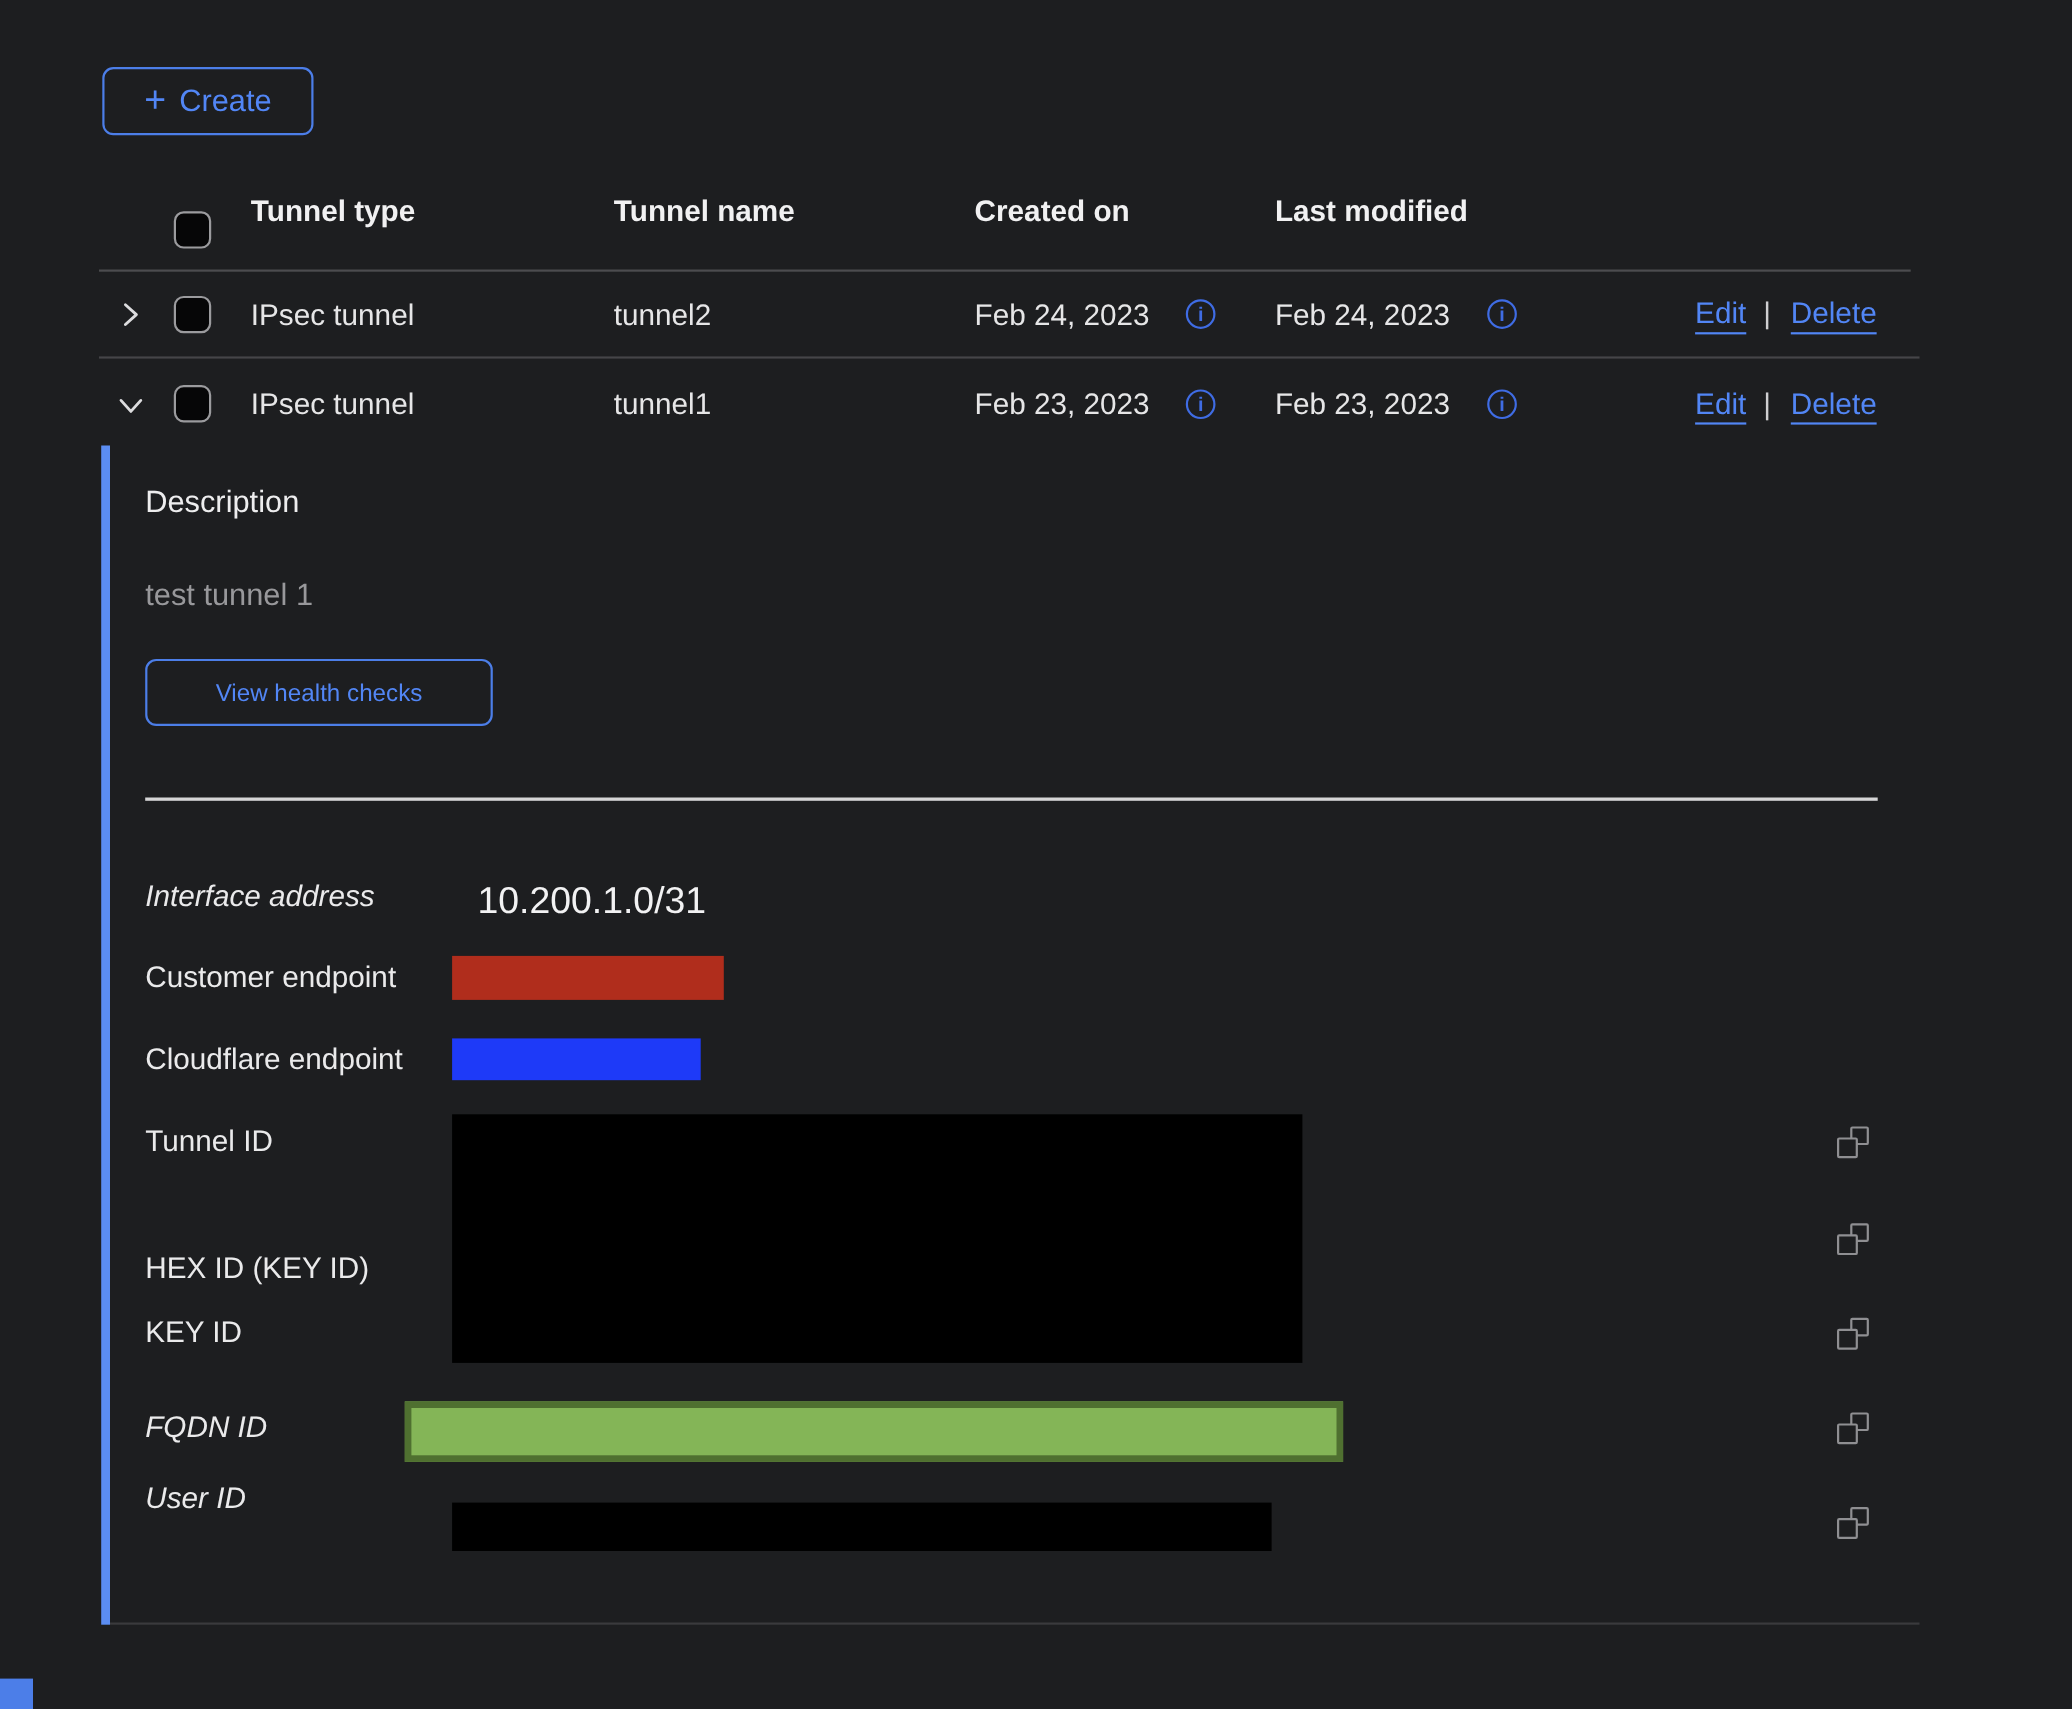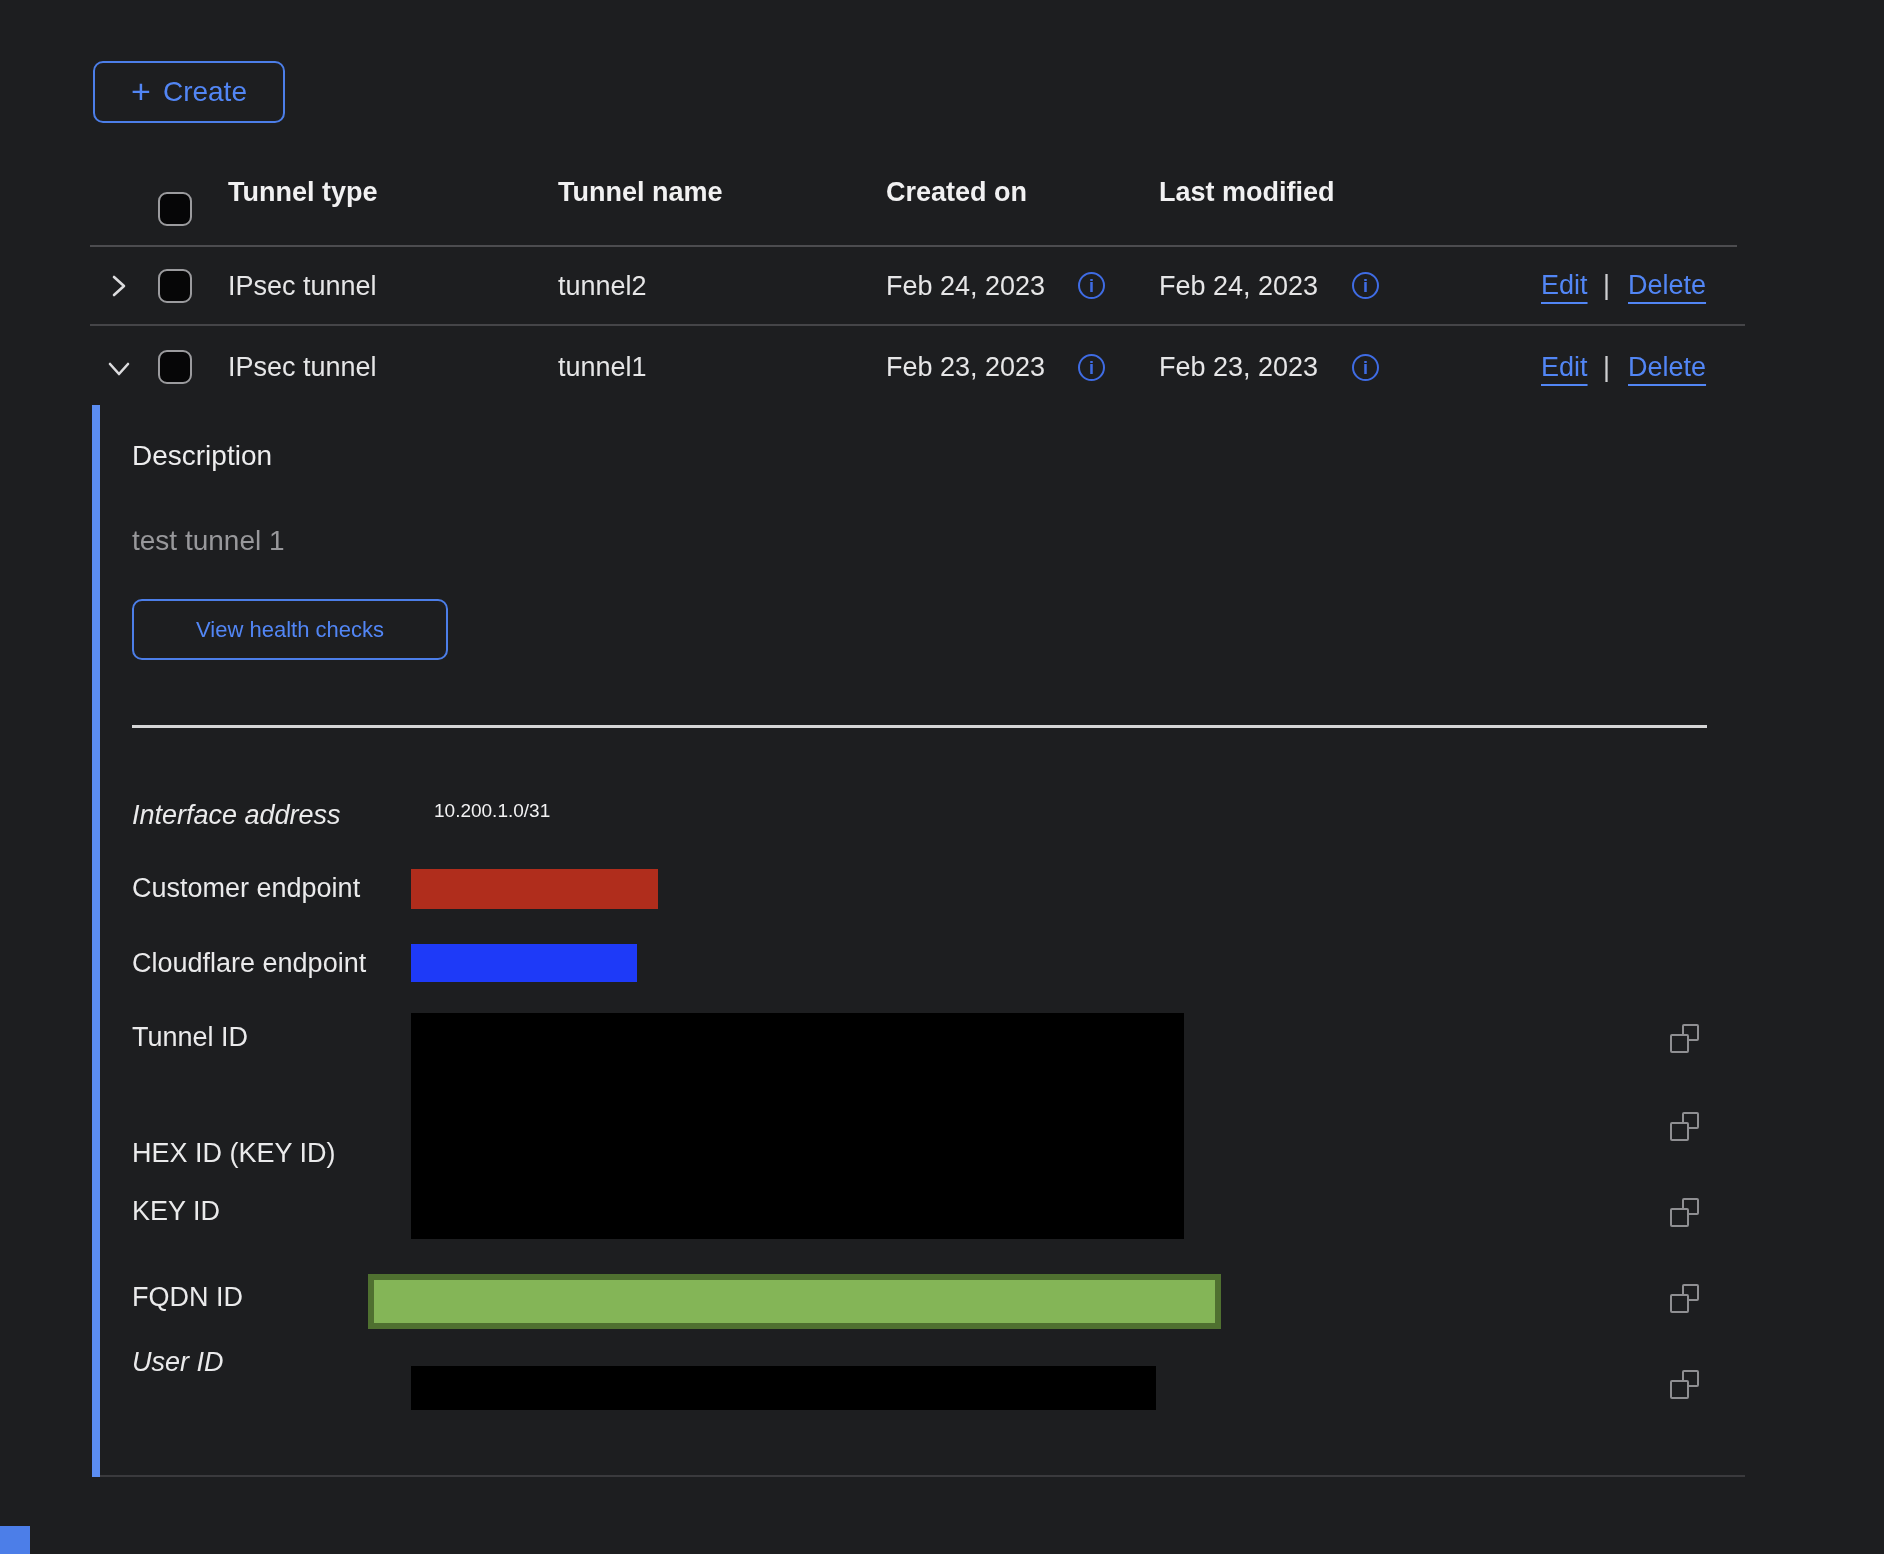--- a/index.html
+++ b/index.html
@@ -61,21 +61,21 @@
   .desc-label{left:132px;top:440px;font-size:28px;font-weight:500;color:#ededee;}
   .desc-value{left:132px;top:525px;font-size:28px;color:#98989b;}
   .health-btn{
     left:132px;top:599px;width:316px;height:61px;
     border:2px solid #4c7ee8;border-radius:10px;background:transparent;
     color:#5286f5;font-size:22px;cursor:pointer;font-family:inherit;
   }
   .light-divider{left:132px;top:725px;width:1575px;height:3px;background:#d5d5d6;}
 
   .dt-label{left:132px;font-size:27px;color:#eaeaeb;}
-  .dt-value{font-size:19px;color:#f2f2f3;}
+  .dt-value{font-size:34px;color:#f2f2f3;}
 
   .redact-red{left:411px;top:869px;width:247px;height:40px;background:#b02d1c;}
   .redact-blue{left:411px;top:944px;width:226px;height:38px;background:#1e3af8;}
   .redact-black-big{left:411px;top:1013px;width:773px;height:226px;background:#000;}
   .redact-green{
     left:368px;top:1274px;width:853px;height:55px;box-sizing:border-box;
     background:#84b557;border:6px solid #4f7030;
   }
   .redact-black-user{left:411px;top:1366px;width:745px;height:44px;background:#000;}
 
@@ -172,21 +172,21 @@
     <div class="abs redact-red"></div>
 
     <div class="abs dt-label" style="top:948px;">Cloudflare endpoint</div>
     <div class="abs redact-blue"></div>
 
     <div class="abs dt-label" style="top:1022px;">Tunnel ID</div>
     <div class="abs dt-label" style="top:1110px;margin-top:28px;">HEX ID (KEY ID)</div>
     <div class="abs dt-label" style="top:1196px;">KEY ID</div>
     <div class="abs redact-black-big"></div>
 
-    <div class="abs dt-label" style="top:1282px;">FQDN ID</div>
+    <div class="abs dt-label" style="top:1282px;font-style:italic;">FQDN ID</div>
     <div class="abs redact-green"></div>
 
     <div class="abs dt-label" style="top:1347px;font-style:italic;">User ID</div>
     <div class="abs redact-black-user"></div>
 
     <div class="copy-icon" style="left:1669px;top:1024px;">
         <span class="back"></span>
         <span class="front"></span>
       </div>
     <div class="copy-icon" style="left:1669px;top:1112px;">

